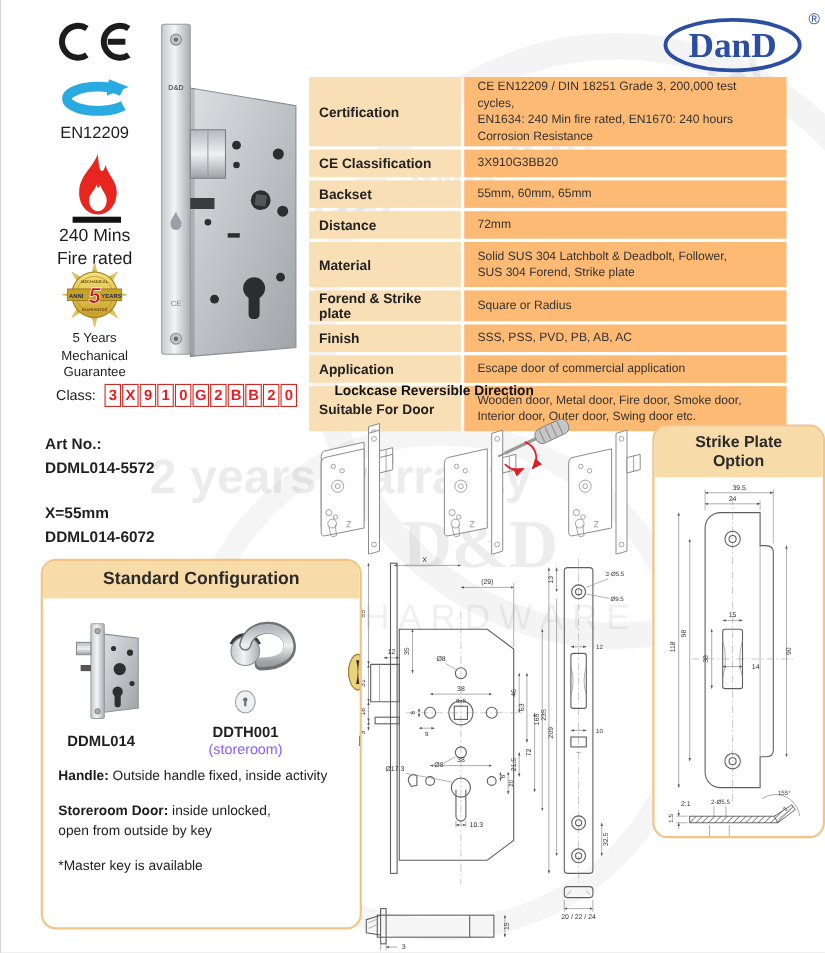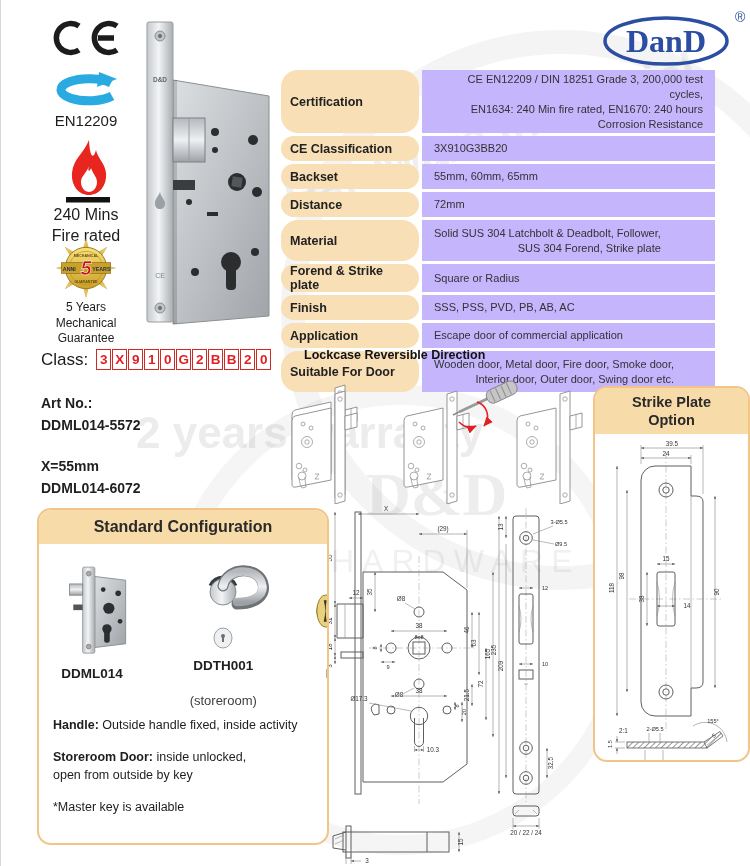--- a/index.html
+++ b/index.html
@@ -8,41 +8,41 @@
   .abs{position:absolute;}
   .z1{z-index:2;}
   
   #wm{position:absolute;left:0;top:0;z-index:1;}
   
   .badge-text{color:#1d1d1d;text-align:center;font-weight:bold;}
   
   .spec-table{display:flex;flex-direction:column;gap:3px;width:434px;}
   .spec-row{display:flex;gap:3px;}
   .spec-label{width:120px;background:#F8DFB6;display:flex;align-items:center;
-              padding:0 9px;font-weight:bold;font-size:12.5px;color:#222;border-radius:17px;}
-  .spec-value{flex:1;background:#c4b5fd;display:flex;align-items:center;
-              padding:2px 12px;font-size:11px;color:#333;white-space:pre-line;line-height:1.35;text-align:right;}
+              padding:0 9px;font-weight:bold;font-size:12.5px;color:#222;}
+  .spec-value{flex:1;background:#fdba74;display:flex;align-items:center;
+              padding:2px 12px;font-size:11px;color:#333;white-space:pre-line;line-height:1.35;}
   .h1r{min-height:21px;} .h2r{min-height:37px;}
   
   .class-row{display:flex;align-items:center;gap:8px;}
-  .class-label{font-size:17px;color:#1a1a1a;}
+  .class-label{font-size:13px;color:#1a1a1a;margin-left:10px;}
   .class-boxes{display:flex;gap:1px;}
   .class-box{width:13px;height:19px;border:1.5px solid #cf2b24;background:#fff;color:#e31e24;
              font-weight:bold;font-size:13.5px;display:flex;align-items:center;justify-content:center;}
   
   .artno{font-weight:bold;font-size:14px;color:#1f1f1f;line-height:1.6;}
   .artno .row{display:flex;gap:18px;flex-direction:column;}
   
   .obox{border:2px solid #F2C488;border-radius:14px;background:#fff;overflow:hidden;}
   .obox-head{background:#F7DCA9;text-align:center;font-weight:bold;color:#2a2a2a;}
   
   .cfg-items{display:flex;justify-content:space-between;align-items:center;padding:10px 10px 0 10px;gap:44px;}
   .cfg-item{display:flex;flex-direction:column;align-items:center;width:33%;}
   .cfg-code{font-size:13.5px;font-weight:bold;color:#1f1f1f;margin-top:4px;text-align:center;}
-  .cfg-note{font-size:13px;color:#404040;text-align:center;margin-top:20px;}
+  .cfg-note{font-size:13px;color:#8b5cf6;text-align:center;}
   .cfg-text{padding:8px 26px 0 14px;font-size:12.5px;color:#1d1d1d;line-height:1.45;}
   .cfg-text b{font-weight:bold;}
   
   .ol{stroke:#5f5f5f;stroke-width:1;fill:none;}
   .thin{stroke:#8b8b8b;stroke-width:.6;fill:none;}
   .dim{stroke:#767676;stroke-width:.55;fill:none;}
   .cl{stroke:#9a9a9a;stroke-width:.5;stroke-dasharray:7 2.5 1.5 2.5;fill:none;}
   .dt{font-size:6.3px;font-family:"Liberation Sans",sans-serif;fill:#333;}
   .dts{font-size:5.6px;font-family:"Liberation Sans",sans-serif;fill:#333;}
   .lk{stroke:#8a8a8a;stroke-width:.9;fill:#fff;}

